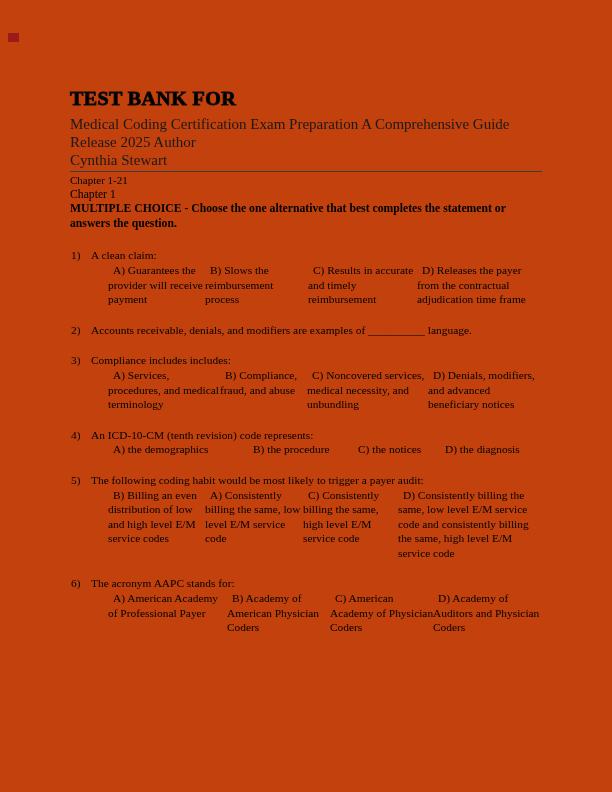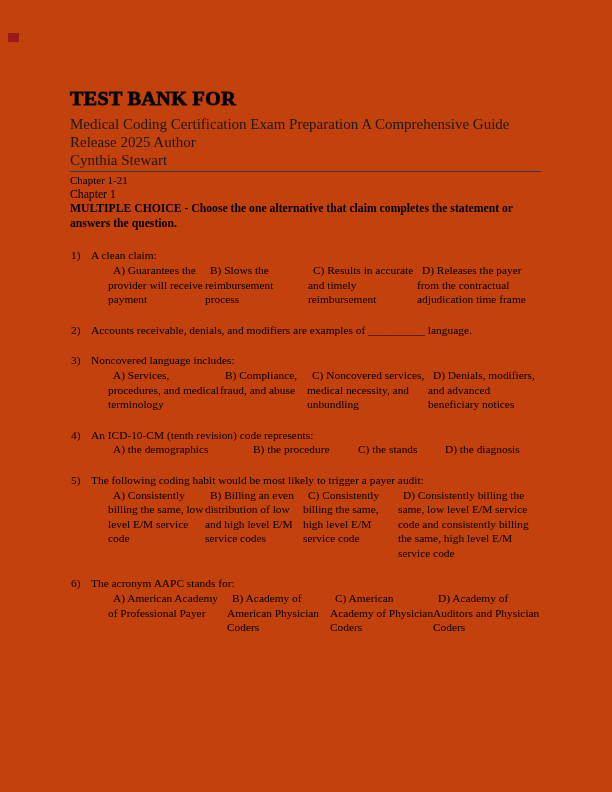--- a/index.html
+++ b/index.html
@@ -106,21 +106,21 @@
 
     <div class="subtitle">Medical Coding Certification Exam Preparation A Comprehensive Guide Release 2025 Author
 Cynthia Stewart</div>
 
     <hr class="rule">
 
     <div class="chapter-range">Chapter 1-21</div>
 
     <div class="chapter-heading">Chapter 1</div>
 
-    <div class="instructions">MULTIPLE CHOICE - Choose the one alternative that claim completes the statement or
+    <div class="instructions">MULTIPLE CHOICE - Choose the one alternative that best completes the statement or
 answers the question.</div>
 
     <div class="questions">
 
       <div class="question">
         <div class="qrow">
           <span class="qnum">1)</span>
           <span class="qtext">A clean claim:</span>
         </div>
         <div class="options cols-1">
@@ -142,21 +142,21 @@
       <div class="question">
         <div class="qrow">
           <span class="qnum">2)</span>
           <span class="qtext">Accounts receivable, denials, and modifiers are examples of __________ language.</span>
         </div>
       </div>
 
       <div class="question">
         <div class="qrow">
           <span class="qnum">3)</span>
-          <span class="qtext">Noncovered language includes:</span>
+          <span class="qtext">Compliance includes includes:</span>
         </div>
         <div class="options cols-3">
           <div class="option">A) Services,
 procedures, and medical
 terminology</div>
           <div class="option">B) Compliance,
 fraud, and abuse</div>
           <div class="option">C) Noncovered services,
 medical necessity, and
 unbundling</div>
@@ -167,39 +167,39 @@
       </div>
 
       <div class="question">
         <div class="qrow">
           <span class="qnum">4)</span>
           <span class="qtext">An ICD-10-CM (tenth revision) code represents:</span>
         </div>
         <div class="options cols-4">
           <div class="option">A) the demographics</div>
           <div class="option">B) the procedure</div>
-          <div class="option">C) the stands</div>
+          <div class="option">C) the notices</div>
           <div class="option">D) the diagnosis</div>
         </div>
       </div>
 
       <div class="question">
         <div class="qrow">
           <span class="qnum">5)</span>
           <span class="qtext">The following coding habit would be most likely to trigger a payer audit:</span>
         </div>
         <div class="options cols-5">
+          <div class="option">B) Billing an even
+distribution of low
+and high level E/M
+service codes</div>
           <div class="option">A) Consistently
 billing the same, low
 level E/M service
 code</div>
-          <div class="option">B) Billing an even
-distribution of low
-and high level E/M
-service codes</div>
           <div class="option">C) Consistently
 billing the same,
 high level E/M
 service code</div>
           <div class="option">D) Consistently billing the
 same, low level E/M service
 code and consistently billing
 the same, high level E/M
 service code</div>
         </div>

